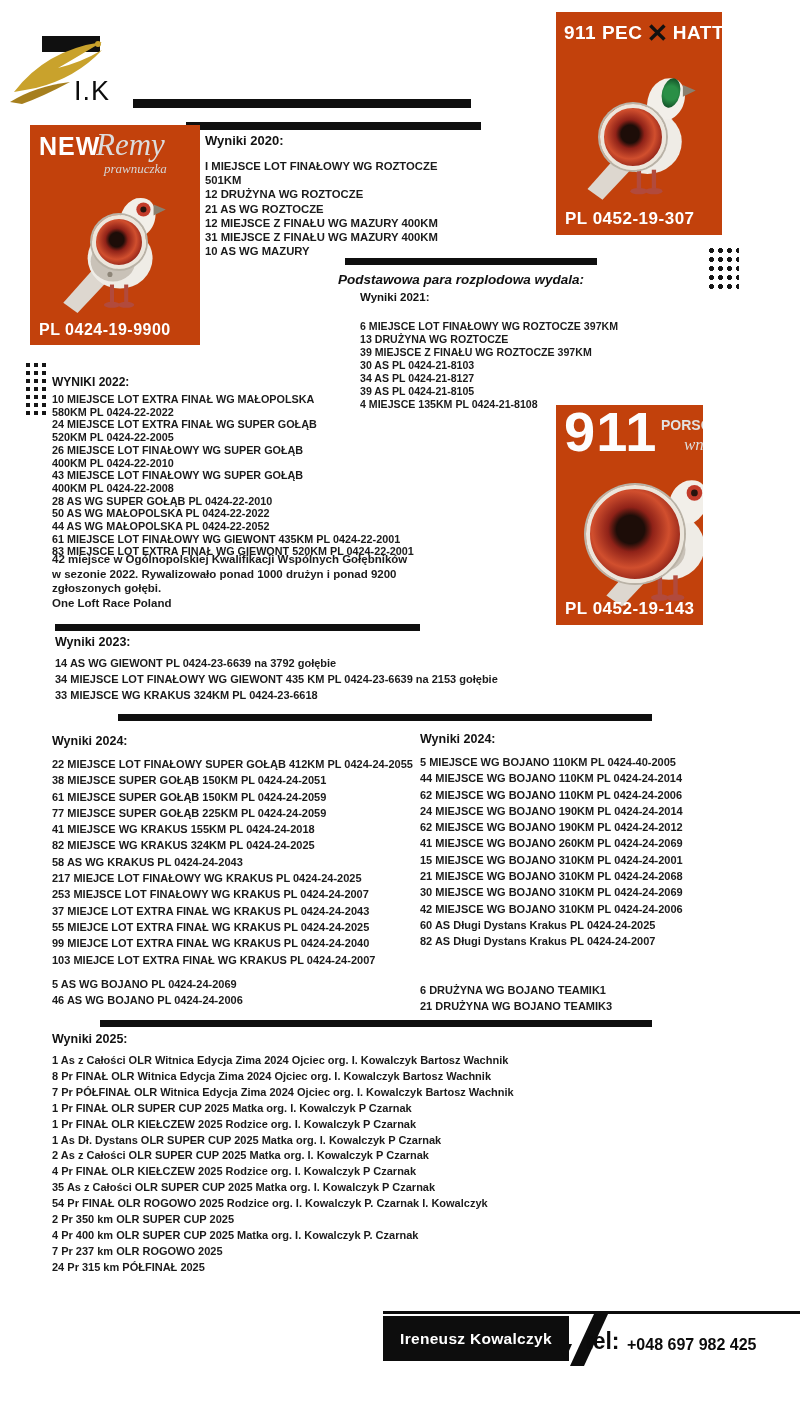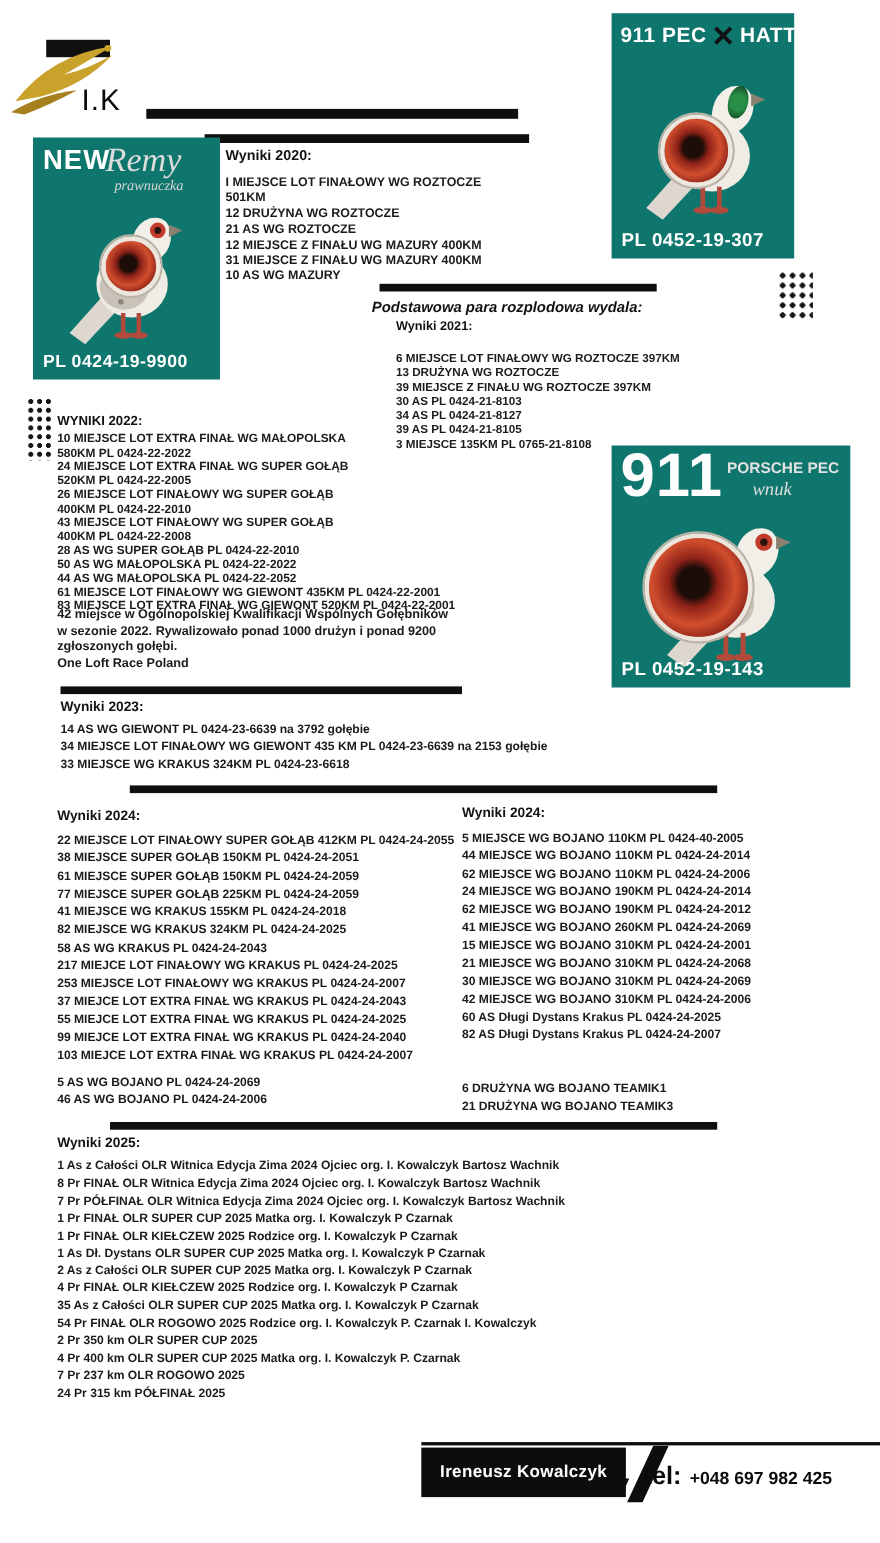--- a/index.html
+++ b/index.html
@@ -7,21 +7,21 @@
         font-family:"Liberation Sans", sans-serif;color:#151515;}
 
   .bar{position:absolute;background:#0f0f0f;}
 
   
   .dots{position:absolute;background-image:radial-gradient(circle,#161616 38%,transparent 42%);}
   .dots.r{background-size:9px 9px;}
   .dots.l{background-size:8px 8px;}
 
   
-  .photo-box{position:absolute;background:#0f766e;overflow:hidden;}
+  .photo-box{position:absolute;background:#c2410c;overflow:hidden;}
   .pb-title{position:absolute;top:8px;left:8px;right:4px;display:flex;align-items:center;gap:4px;
             color:#ffffff;font-weight:700;font-size:19px;letter-spacing:.5px;white-space:nowrap;}
   .xmark{color:#111;font-size:26px;font-weight:700;line-height:1;}
   .ring{position:absolute;left:9px;bottom:6px;color:#ffffff;font-weight:700;font-size:17px;letter-spacing:.5px;}
   .pigeon{position:absolute;}
   .red-eye{position:absolute;border-radius:50%;z-index:3;
            background:radial-gradient(circle at 45% 45%, #1d0d08 0 20%, #8f2218 32%, #d14f2e 55%, #8f2218 76%, #53130c 100%);
            border:4px solid #ece6dc;box-shadow:0 0 0 2px #b9b2a6;}
   .green-neck{position:absolute;width:18px;height:30px;border-radius:50%;z-index:2;
            background:radial-gradient(circle,#2a8f46 0 40%,#0d3d1e 100%);transform:rotate(14deg);}
@@ -153,21 +153,21 @@
 
   <div class="section s21" style="left:360px;top:291px;width:250px">
     <div class="st">Wyniki 2021:</div>
     <div>
         <div class="ln">6 MIEJSCE LOT FINAŁOWY WG ROZTOCZE 397KM</div>
         <div class="ln">13 DRUŻYNA WG ROZTOCZE</div>
         <div class="ln">39 MIEJSCE Z FINAŁU WG ROZTOCZE 397KM</div>
         <div class="ln">30 AS PL 0424-21-8103</div>
         <div class="ln">34 AS PL 0424-21-8127</div>
         <div class="ln">39 AS PL 0424-21-8105</div>
-        <div class="ln">3 MIEJSCE 135KM PL 0765-21-8108</div>
+        <div class="ln">4 MIEJSCE 135KM PL 0424-21-8108</div>
       </div>
   </div>
 
   <div class="dots l" style="left:24px;top:361px;width:23px;height:58px"></div>
 
   <div class="section s22" style="left:52px;top:375px;width:340px">
     <div class="st">WYNIKI 2022:</div>
     <div>
         <div class="ln">10 MIEJSCE LOT EXTRA FINAŁ WG MAŁOPOLSKA</div>
         <div class="ln">580KM PL 0424-22-2022</div>
@@ -187,21 +187,21 @@
 
   <div class="section note" style="left:52px;top:552px;width:380px">
     <div>
         <div class="ln">42 miejsce w Ogólnopolskiej Kwalifikacji Wspólnych Gołębników</div>
         <div class="ln">w sezonie 2022. Rywalizowało ponad 1000 drużyn i ponad 9200</div>
         <div class="ln">zgłoszonych gołębi.</div>
         <div class="ln">One Loft Race Poland</div>
       </div>
   </div>
 
-  <div class="photo-box" style="left:556px;top:405px;width:217px;height:220px">
+  <div class="photo-box" style="left:556px;top:405px;width:147px;height:220px">
     <div class="big911">911</div>
     <div class="porsche">PORSCHE PEC</div>
     <div class="wnuk">wnuk</div>
     <svg class="pigeon" style="left:30px;top:50px" width="150" height="156" viewBox="0 0 110 140">
         <use href="#pigeon-shape"></use>
       </svg>
     <div class="red-eye" style="left:30px;top:80px;width:90px;height:90px"></div>
     <div class="ring">PL 0452-19-143</div>
   </div>
 

